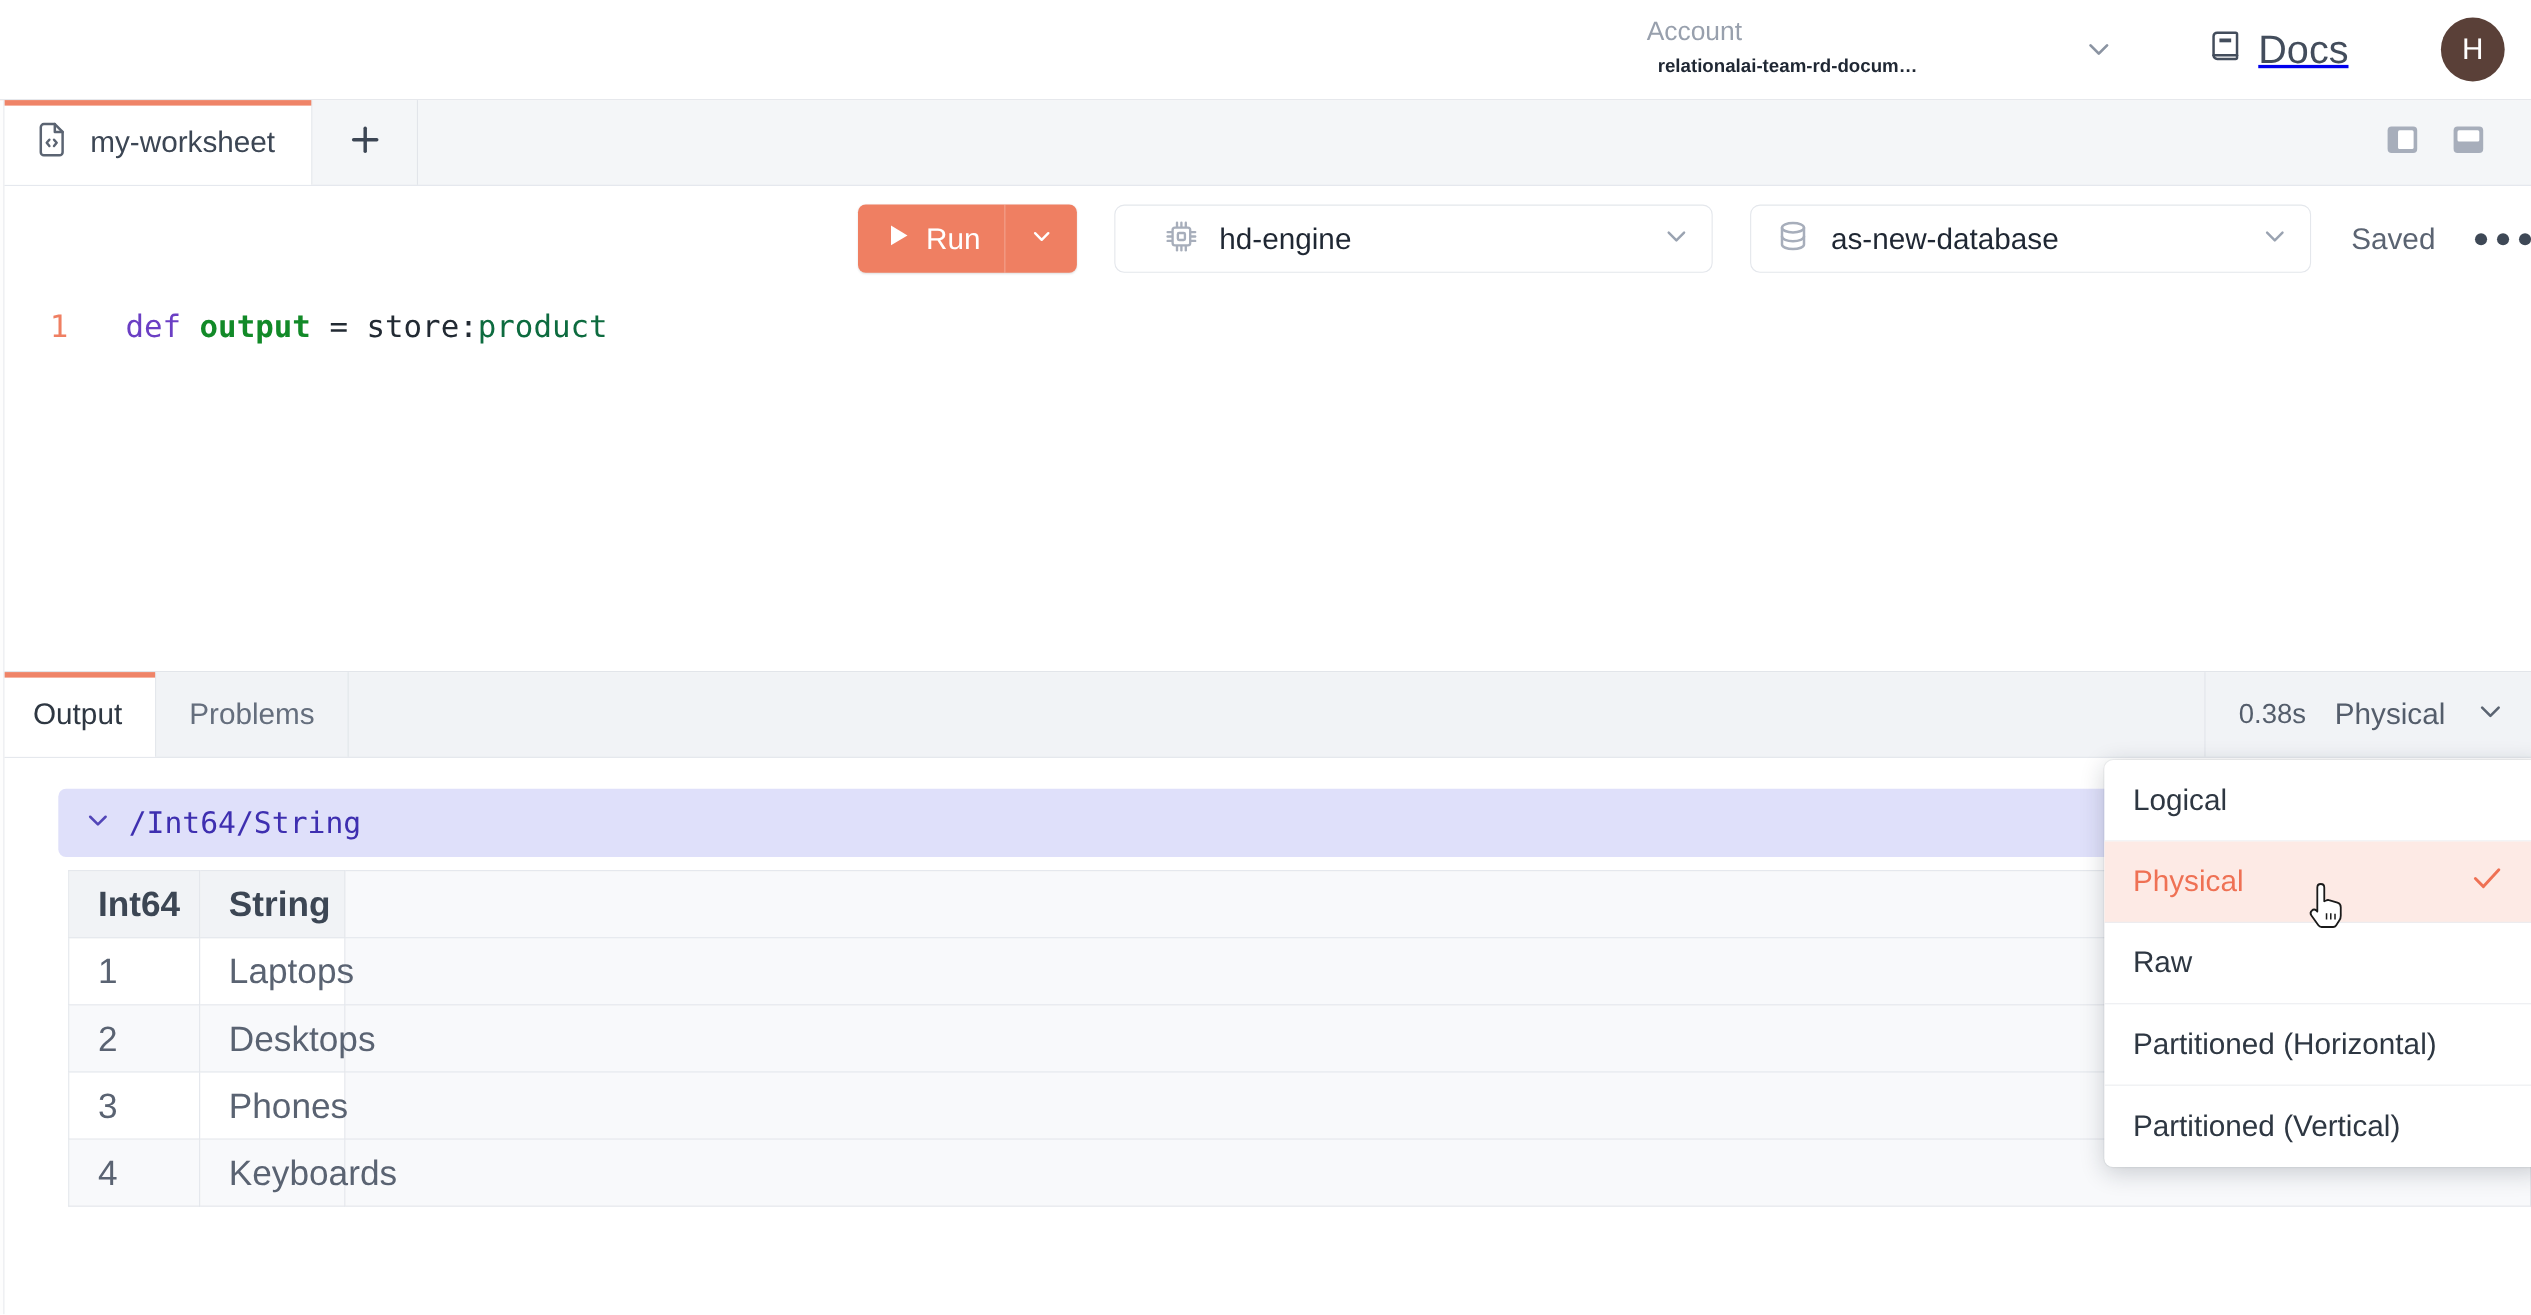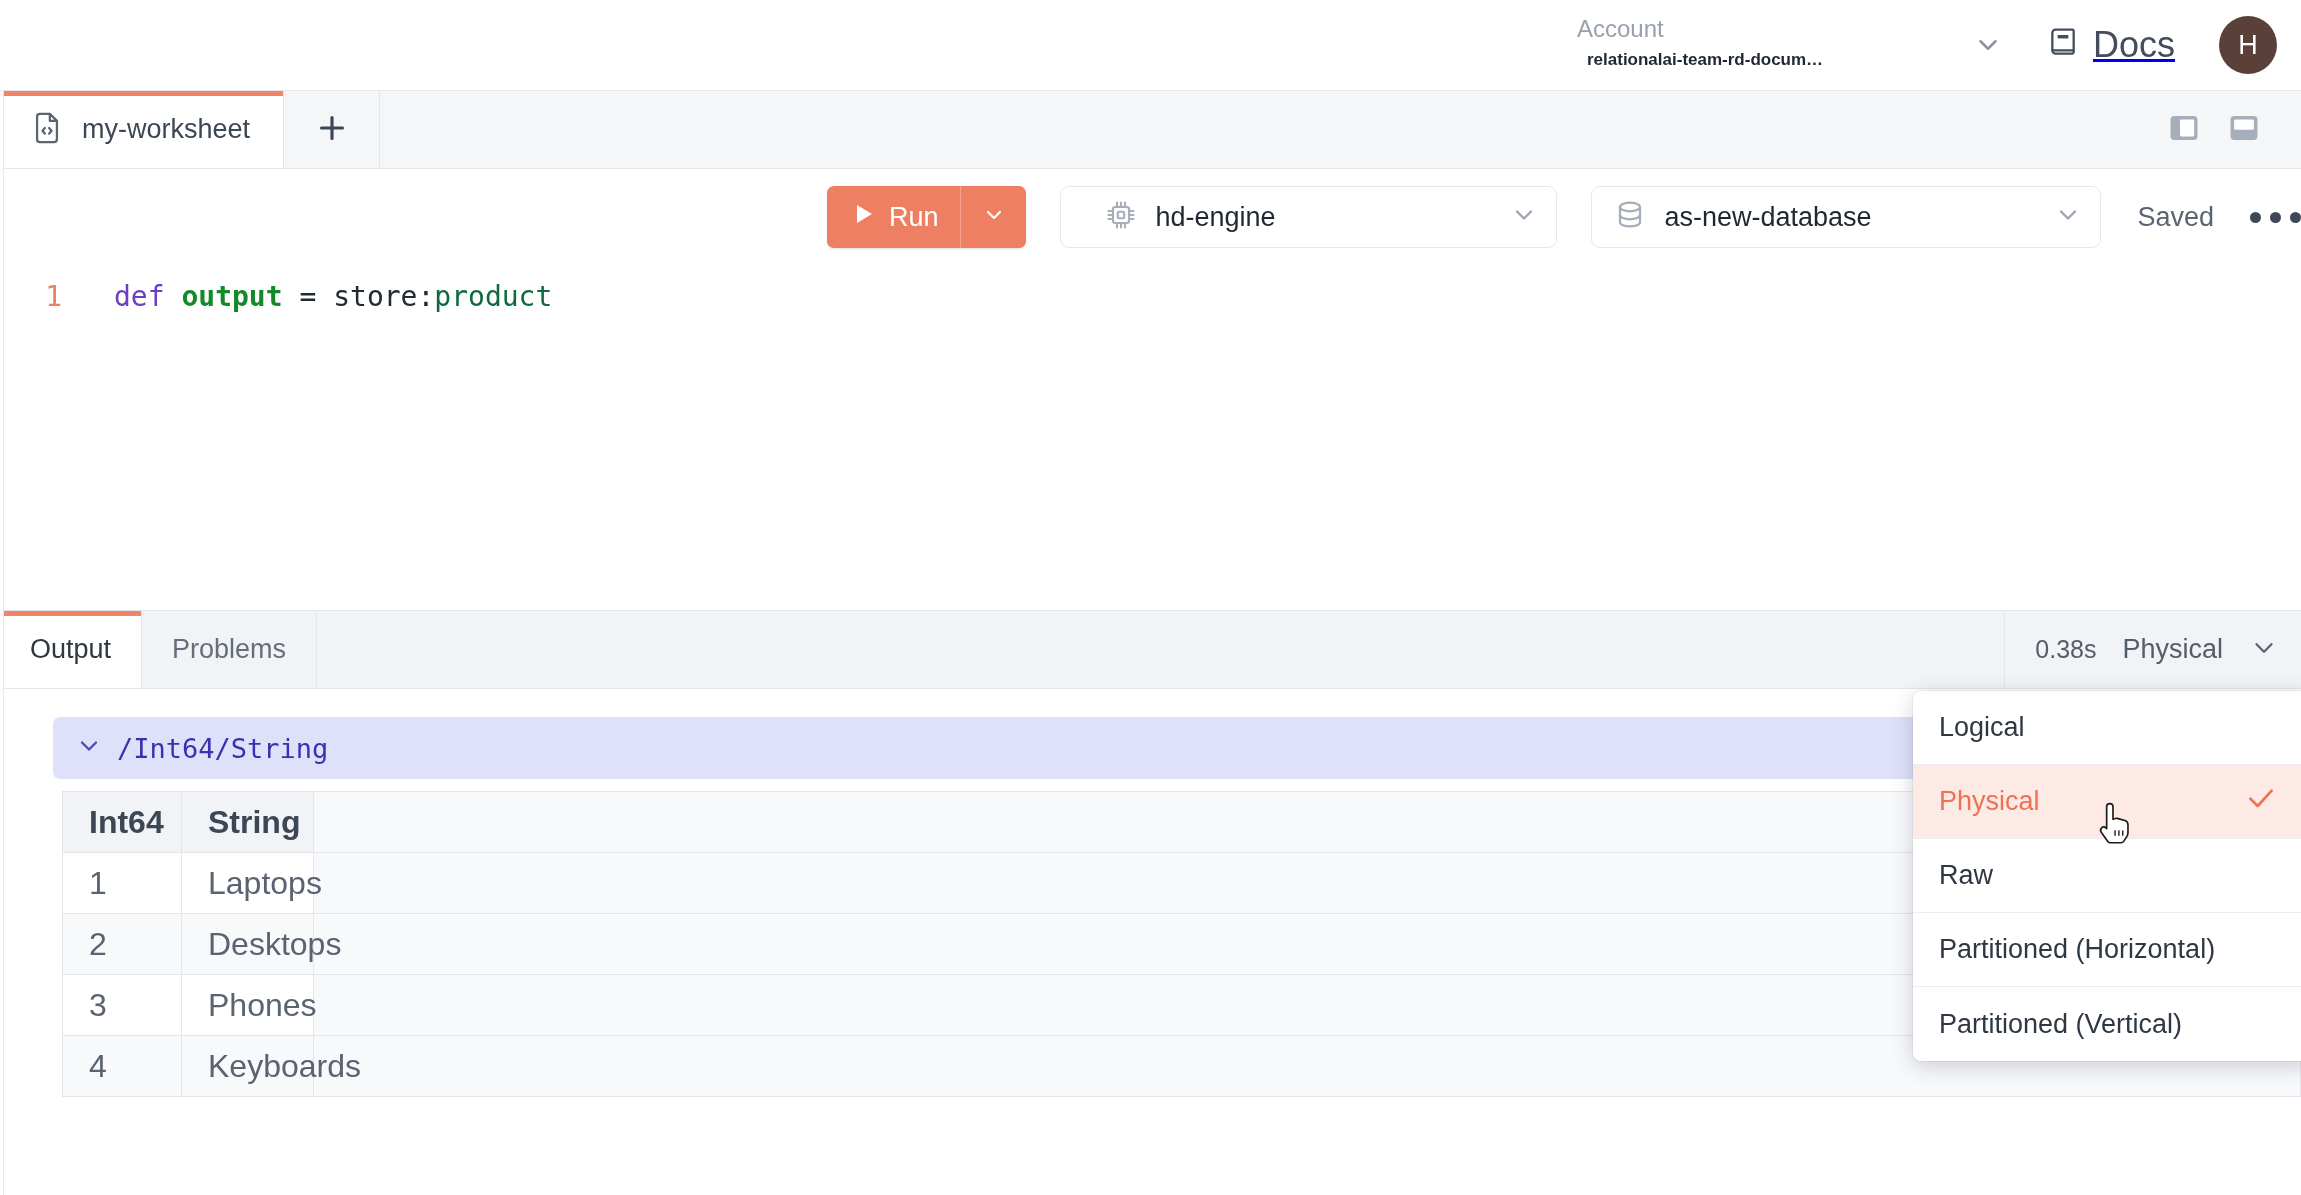--- a/index.html
+++ b/index.html
@@ -14,21 +14,21 @@
     width: 2301px; height: 1195px;
     background: #ffffff;
   }
 
   
   .topbar {
     position: absolute; left: 0; top: 0;
     width: 2301px; height: 91px;
     background: #ffffff;
     border-bottom: 1px solid #e6e8ec;
-    display: flex; align-items: center; justify-content: flex-end;
+    display: flex; align-items: center; justify-content: flex-end; gap: 40px;
   }
   .account-block {
     display: flex; align-items: center;
     margin-right: 14px;
   }
   .account-texts {
     display: flex; flex-direction: column;
     align-items: flex-start;
     min-width: 390px;
     padding-left: 10px;
@@ -113,21 +113,21 @@
     width: 66px; display: flex; align-items: center; justify-content: center;
     border-left: 1px solid rgba(255,255,255,.28);
   }
   .selector {
     height: 62px; margin-left: 34px;
     background: #ffffff; border: 1px solid #e4e7ec; border-radius: 9px;
     display: flex; align-items: center; gap: 18px;
     padding: 0 18px 0 22px;
   }
   .selector .sel-label { font-size: 27px; color: #1f2733; flex: 1; white-space: nowrap; }
-  .sel-engine { width: 497px; padding-left: 44px; }
+  .sel-engine { width: 544px; padding-left: 44px; }
   .sel-db { width: 510px; }
   .saved-text { font-size: 27px; color: #5b6472; margin-left: 36px; }
   .more-dots { display: flex; gap: 9px; margin-left: 36px; }
   .more-dots i { width: 11px; height: 11px; border-radius: 50%; background: #3e4856; display: block; }
 
   
   .editor {
     position: absolute; left: 0; top: 265px;
     width: 2301px; height: 345px;
     background: #ffffff;

